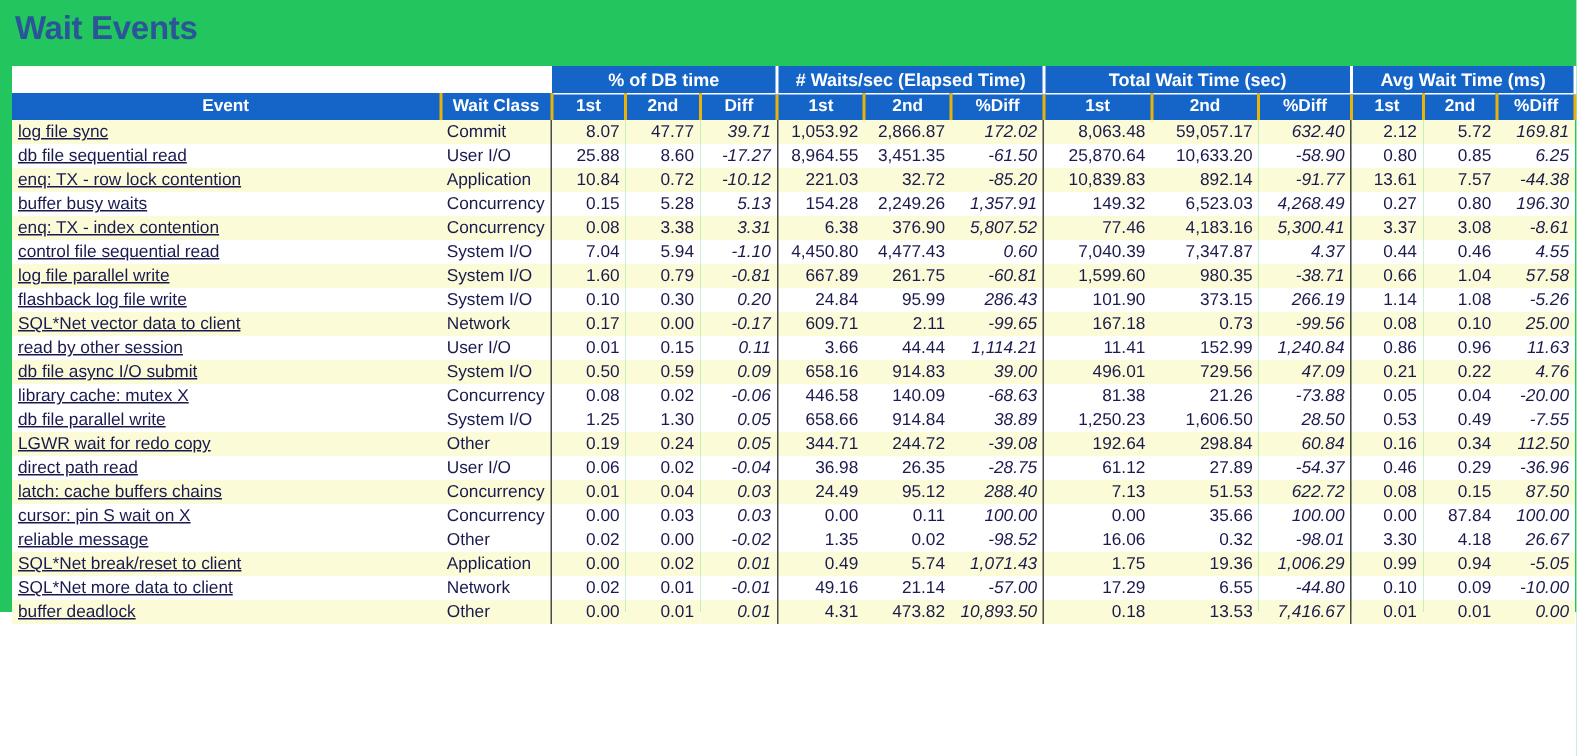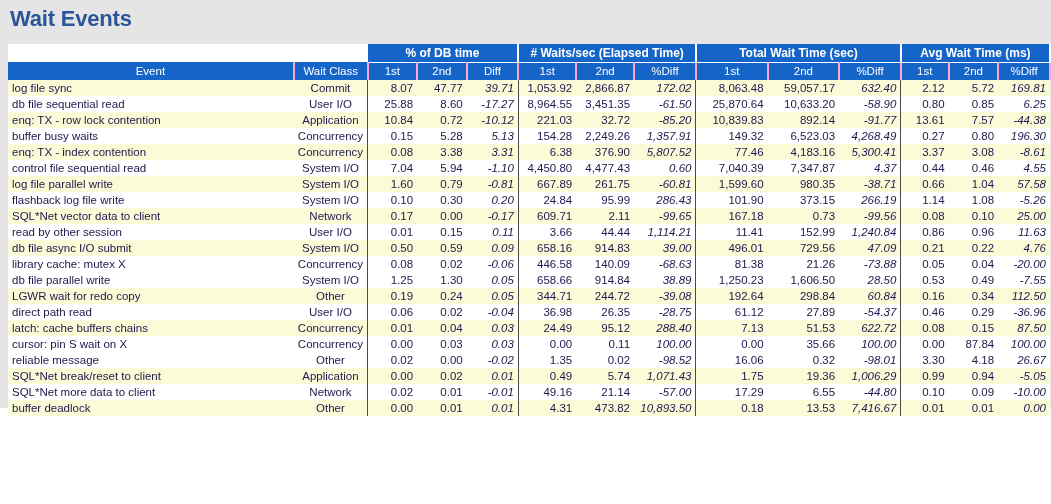--- a/index.html
+++ b/index.html
@@ -8,21 +8,21 @@
     background: #ffffff;
     width: 1051px;
     height: 504px;
     overflow: hidden;
     font-family: "Liberation Sans", sans-serif;
   }
   #page {
     position: relative;
     width: 1051px;
     height: 408px;
-    background: #e5e5e5;
+    background: #22c55e;
   }
   .page-title {
     margin: 0;
     padding: 6px 0 0 10px;
     font-size: 22px;
     font-weight: bold;
     color: #2a5699;
     letter-spacing: -0.2px;
   }
   .note-list {
@@ -60,36 +60,37 @@
     height: 18px;
   }
   tr.grp th.spacer {
     background: #ffffff;
     border-right: none;
     border-bottom: none;
   }
   tr.sub th {
     background: #1565c8;
     color: #ffffff;
-    font-weight: normal;
+    font-weight: bold;
     text-align: center;
     font-size: 11.5px;
-    border-right: 2px solid #f9a8d4;
+    border-right: 2px solid #eab308;
     height: 18px;
   }
   tr.sub th.ev {
     text-align: center;
   }
   
   td.ev {
     text-align: left;
     color: #1a1a4e;
+    text-decoration: underline;
   }
   td.wc {
-    text-align: center;
+    text-align: left;
     color: #1a1a4e;
   }
   td.num {
     text-align: right;
     color: #1a1a4e;
   }
   td.diff {
     text-align: right;
     font-style: italic;
     color: #1a1a4e;

